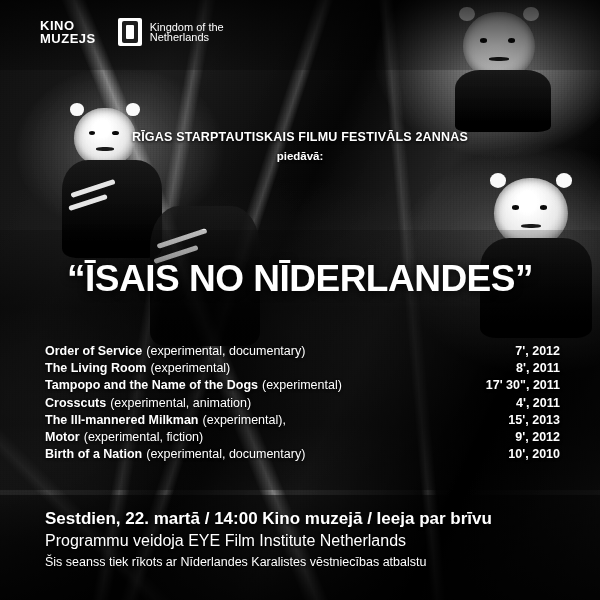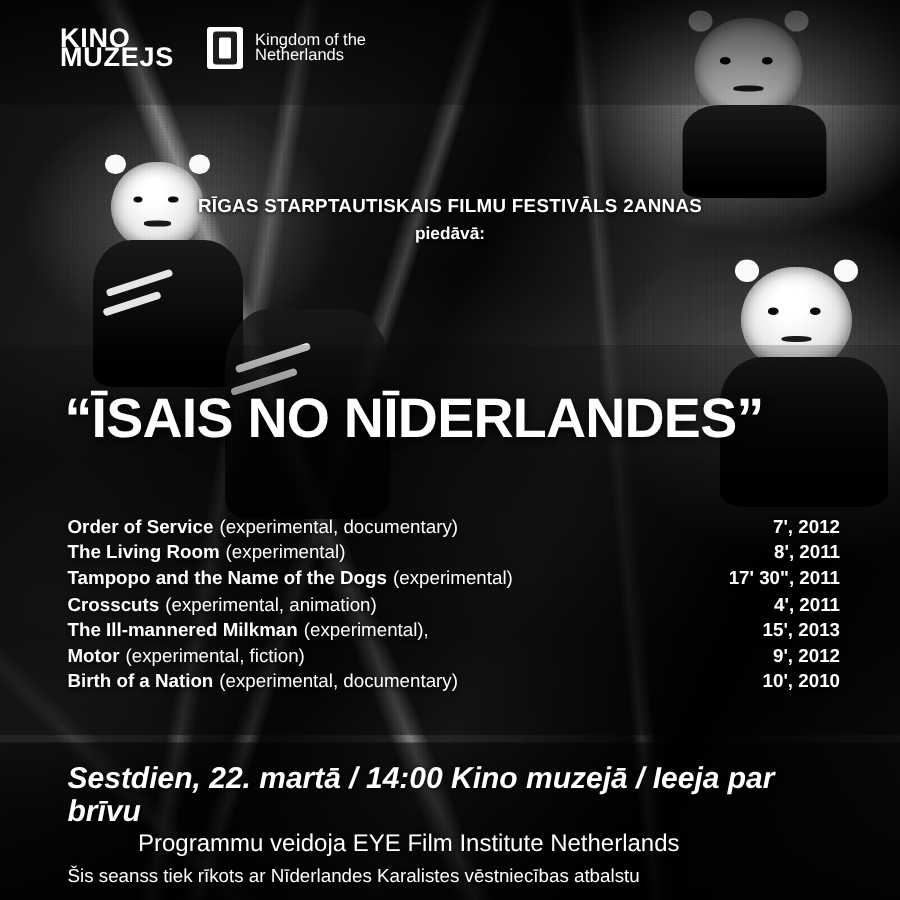--- a/index.html
+++ b/index.html
@@ -61,21 +61,21 @@
   .mask-head .eye.r{left:62%;top:40%;}
   .mask-head .mouth{position:absolute;left:36%;top:68%;width:28%;height:6%;border-radius:40%;background:#2a2a2a;}
   .mask-head .ear{position:absolute;width:22%;height:22%;border-radius:50%;background:#e6e6e2;top:-8%;}
   .mask-head .ear.l{left:-6%;}
   .mask-head .ear.r{right:-6%;}
   .body-dark{position:absolute;background:linear-gradient(180deg,#2a2a2a,#111);border-radius:26% 26% 14% 14%/30% 30% 10% 10%;}
   .stripe{position:absolute;height:5px;background:#e9e9e9;border-radius:3px;transform:rotate(-18deg);opacity:.9;}
 
   
   .logorow{position:absolute;left:40px;top:18px;display:flex;align-items:center;gap:22px;z-index:6;}
-  .logo-kino{color:#fff;font-weight:bold;font-size:18px;line-height:13px;letter-spacing:.5px;}
+  .logo-kino{color:#fff;font-weight:bold;font-size:13px;line-height:13px;letter-spacing:.5px;}
   .logo-kino .l2{letter-spacing:.5px;}
   .logo-eye{display:flex;align-items:center;gap:7px;color:#fff;}
   .logo-eye .eyeglyph{width:34px;height:17px;border:2px solid #fff;border-radius:50%/50%;transform:rotate(0deg);position:relative;}
   .logo-eye .eyeglyph:after{content:"";position:absolute;left:11px;top:3px;width:9px;height:9px;border-radius:50%;background:#fff;}
   .logo-eye .eyetext{font-size:15px;font-weight:bold;letter-spacing:1px;}
   .logo-nl{display:flex;align-items:center;gap:8px;color:#fff;}
   .nl-crest{width:24px;height:28px;background:#fff;position:relative;border-radius:2px;}
   .nl-crest:before{content:"";position:absolute;left:4px;top:3px;width:16px;height:22px;background:#1d1d1d;border-radius:2px;}
   .nl-crest:after{content:"";position:absolute;left:8px;top:7px;width:8px;height:14px;background:#fff;border-radius:1px;}
   .nl-text{font-size:11px;line-height:10px;max-width:120px;color:#fff;}
@@ -96,38 +96,37 @@
     position:absolute;left:0;right:0;top:150px;text-align:center;z-index:6;
     color:#fff;font-size:11.5px;font-weight:bold;text-shadow:0 1px 3px #000;
   }
 
   
   .kicker{
     position:absolute;right:38px;top:240px;z-index:6;color:#fff;
     font-size:19px;font-weight:bold;text-shadow:0 2px 5px #000;
   }
   .maintitle{
-    position:absolute;left:0;right:0;top:258px;text-align:left;z-index:6;
+    position:absolute;left:0;right:0;top:258px;text-align:center;z-index:6;
     color:#fff;font-size:37px;font-weight:bold;letter-spacing:-.5px;
     text-shadow:0 2px 8px #000;
-    margin-left:43px;
   }
 
   
   .films{position:absolute;left:45px;right:40px;top:343px;z-index:6;}
   .film-row{display:flex;align-items:baseline;color:#fff;font-size:12.5px;line-height:17.2px;text-shadow:0 1px 3px #000;}
   .film-row .name{font-weight:bold;white-space:nowrap;}
   .film-row .genre{font-weight:normal;margin-left:4px;white-space:nowrap;}
   .film-row .dots{flex:1;}
   .film-row .meta{font-weight:bold;white-space:nowrap;}
 
   
   .foot{position:absolute;left:45px;right:40px;top:508px;z-index:6;color:#fff;text-shadow:0 1px 3px #000;}
-  .foot .l1{font-size:20px;font-weight:bold;line-height:22px;font-style:italic;}
-  .foot .l2{font-size:16px;font-weight:normal;line-height:22px;margin-left:47px;}
+  .foot .l1{font-size:17px;font-weight:bold;line-height:22px;}
+  .foot .l2{font-size:16px;font-weight:normal;line-height:22px;}
   .foot .l3{font-size:12.5px;font-weight:normal;line-height:20px;}
 </style>
 </head>
 <body>
 
 <div id="poster">
 
   <div class="bg"></div>
   <div class="bg-branches"></div>
 

